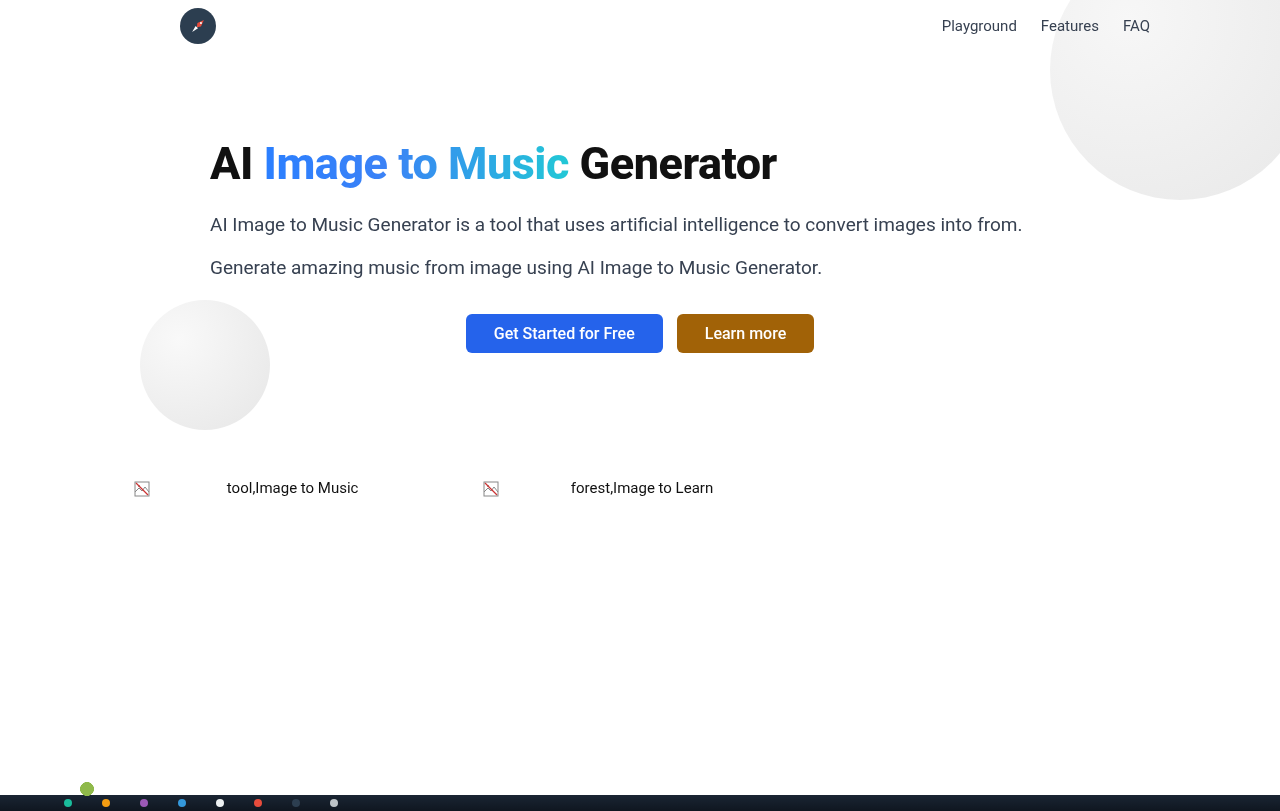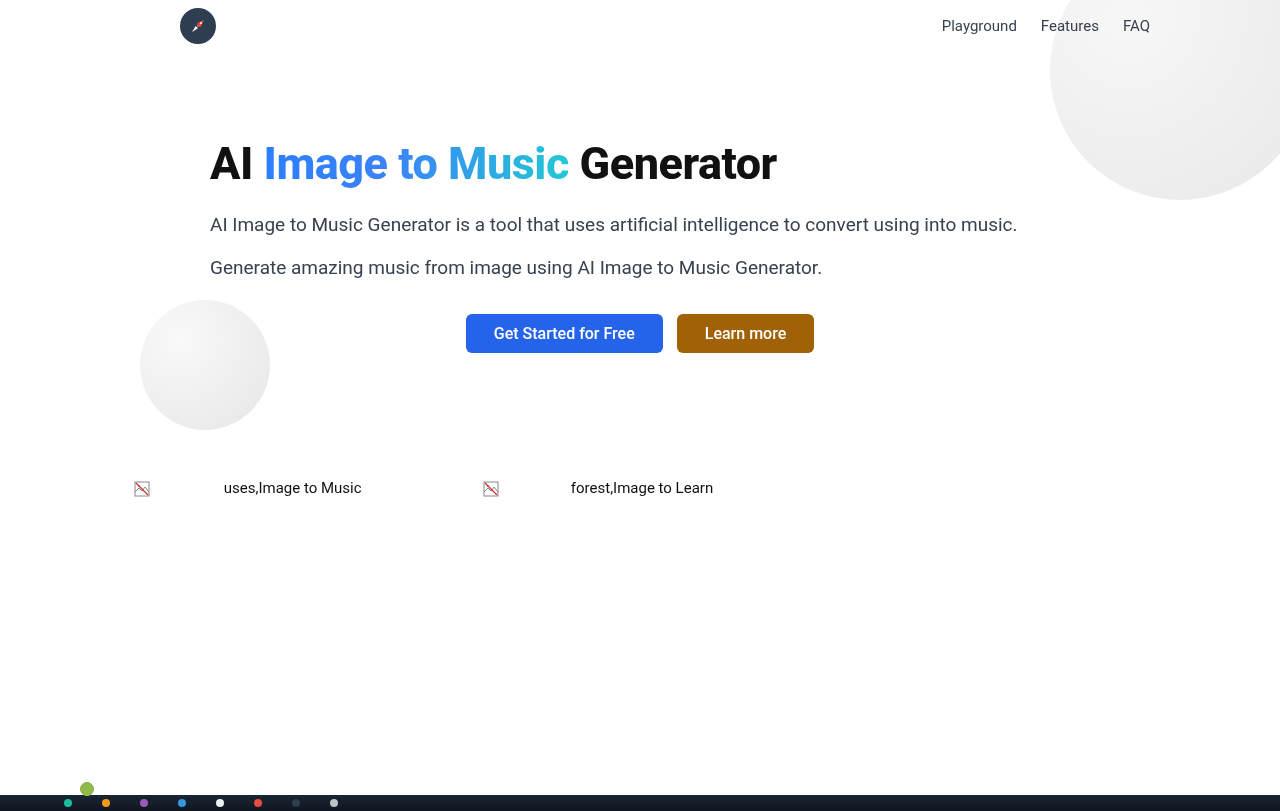--- a/index.html
+++ b/index.html
@@ -247,41 +247,41 @@
       <a>Features</a>
       <a>FAQ</a>
     </nav>
   </header>
 
   <section class="hero">
     <h1>
       <span>AI </span><span class="gradient">Image to Music</span><span> Generator</span>
     </h1>
     <div class="desc">
-      <p>AI Image to Music Generator is a tool that uses artificial intelligence to convert using into music.</p>
+      <p>AI Image to Music Generator is a tool that uses artificial intelligence to convert images into from.</p>
       <p>Generate amazing music from image using AI Image to Music Generator.</p>
     </div>
     <div class="cta">
       <a class="btn btn-primary">Get Started for Free</a>
       <a class="btn btn-dark">Learn more</a>
     </div>
   </section>
 
   <section class="examples">
     <div class="cards">
 
       <div class="card">
         <div class="broken">
           <svg class="broken-icon" viewBox="0 0 16 16">
             <rect x="1" y="1" width="14" height="14" fill="none" stroke="#888" stroke-width="1"></rect>
             <path d="M1 11 L5 7 L8 10 L11 6 L15 11" fill="none" stroke="#888" stroke-width="1"></path>
             <circle cx="5" cy="5" r="1" fill="#888"></circle>
             <line x1="2" y1="2" x2="14" y2="14" stroke="#c33" stroke-width="1.2"></line>
           </svg>
-          <span class="broken-text">uses,Image to Music</span>
+          <span class="broken-text">tool,Image to Music</span>
         </div>
       </div>
 
       <div class="card">
         <div class="broken">
           <svg class="broken-icon" viewBox="0 0 16 16">
             <rect x="1" y="1" width="14" height="14" fill="none" stroke="#888" stroke-width="1"></rect>
             <path d="M1 11 L5 7 L8 10 L11 6 L15 11" fill="none" stroke="#888" stroke-width="1"></path>
             <circle cx="5" cy="5" r="1" fill="#888"></circle>
             <line x1="2" y1="2" x2="14" y2="14" stroke="#c33" stroke-width="1.2"></line>

